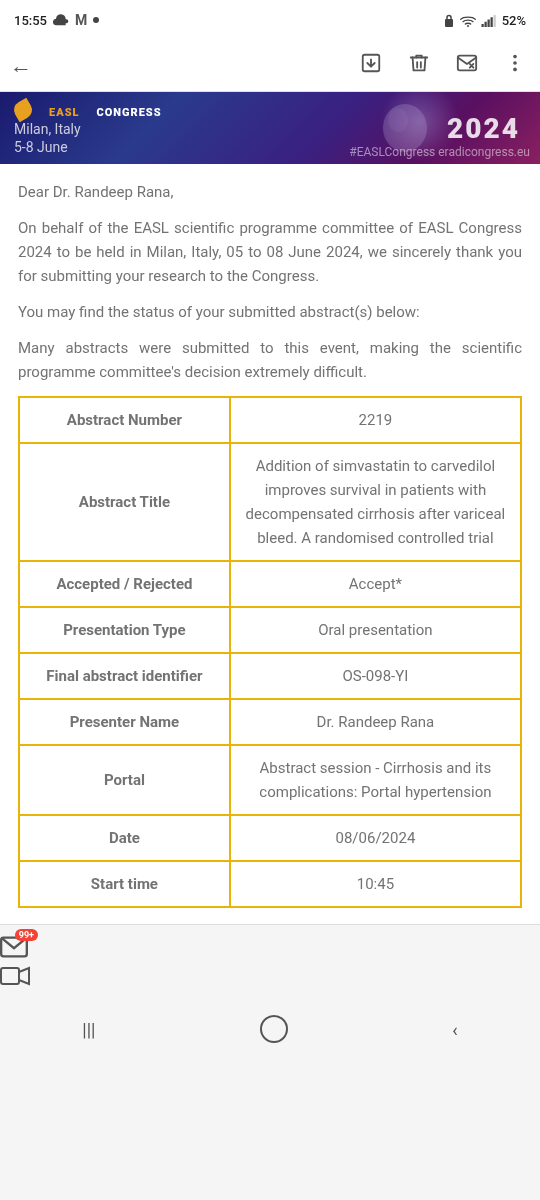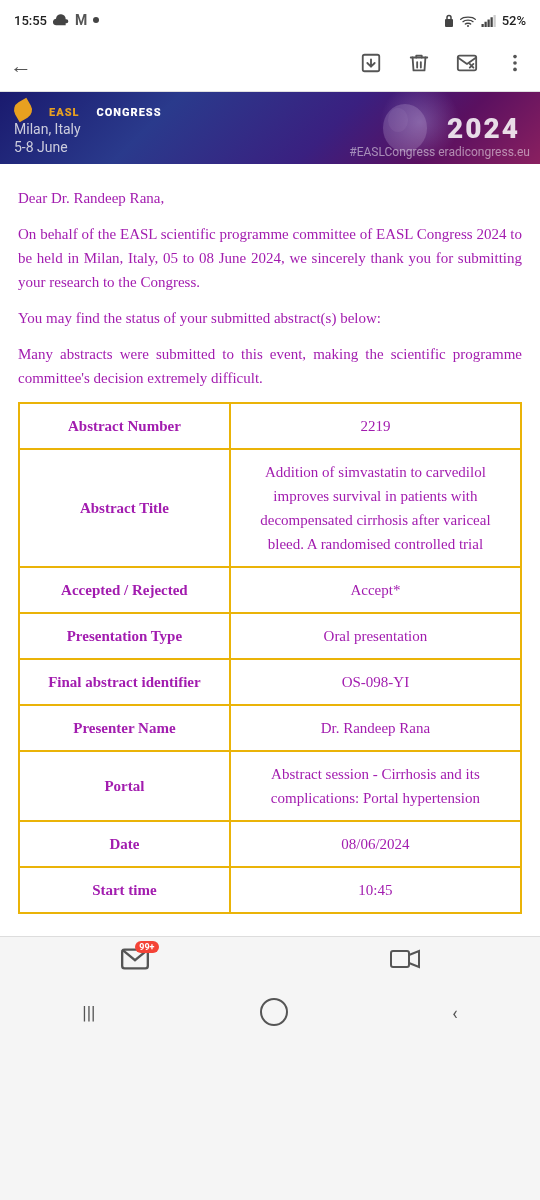--- a/index.html
+++ b/index.html
@@ -109,24 +109,23 @@
     .banner-hashtag {
       position: absolute;
       bottom: 5px;
       right: 10px;
       font-size: 12px;
       color: rgba(255,255,255,0.5);
     }
 
     
     .email-body {
-      padding: 22px 18px;
+      padding: 16px 18px;
       line-height: 1.6;
-      color: #a21caf;
-      font-family: Liberation Serif, serif;
+      color: #737373;
     }
     .email-body p {
       margin-bottom: 12px;
       text-align: justify;
     }
 
     
     .abstract-table {
       width: 100%;
       border-collapse: collapse;
@@ -147,25 +146,26 @@
     }
     .abstract-table .value-cell {
       text-align: center;
       background: #fff;
     }
 
     
     .bottom-nav {
       background: #f5f5f5;
       display: flex;
-      align-items: flex-end;
+      align-items: flex-start;
       justify-content: space-around;
       padding: 10px 0 14px;
       border-top: 1px solid #ddd;
       position: relative;
+      flex-direction: column;
     }
     .bottom-nav-icon {
       font-size: 22px;
       color: #555;
       position: relative;
     }
     .badge {
       position: absolute;
       top: -6px;
       right: -10px;

